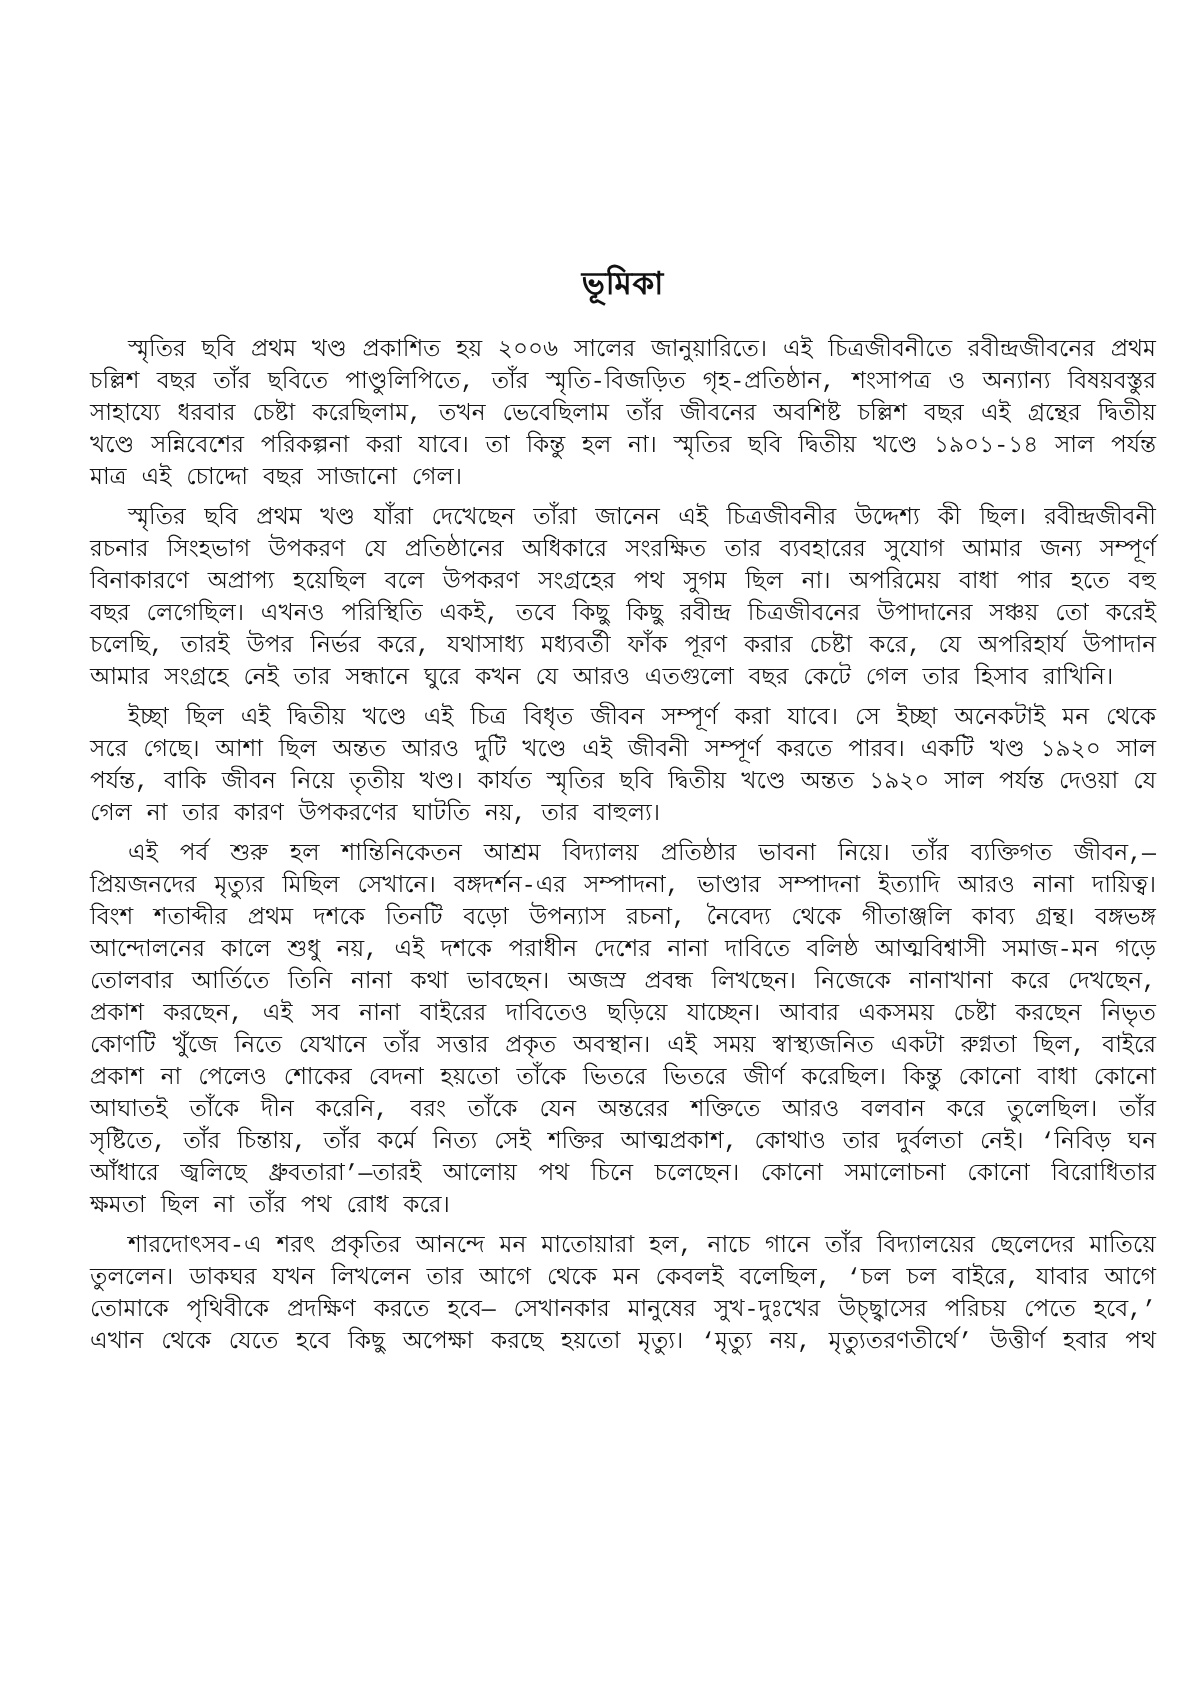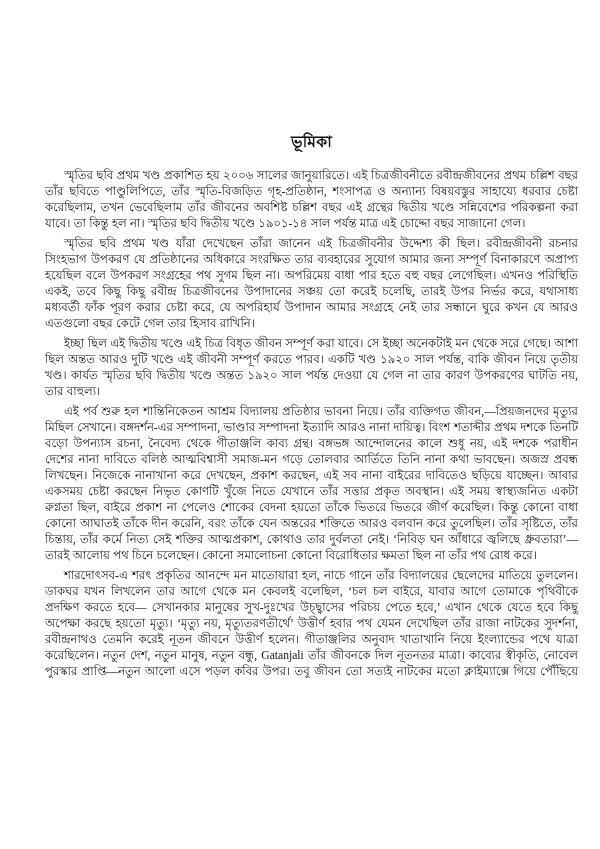--- a/index.html
+++ b/index.html
@@ -2,21 +2,21 @@
 <html><head>
 <meta charset="utf-8">
 <style>
   html, body { margin: 0; padding: 0; background: #ffffff; }
   .page {
     position: relative;
     width: 600px;
     height: 678px;
     background: #ffffff;
     overflow: hidden;
-    font-family: Liberation Serif, serif;
+    font-family: Liberation Mono, monospace;
     color: #141414;
   }
   .content {
     position: absolute;
     left: 41px;
     right: 18px;
     top: 130px;
   }
   .title {
     text-align: center;

